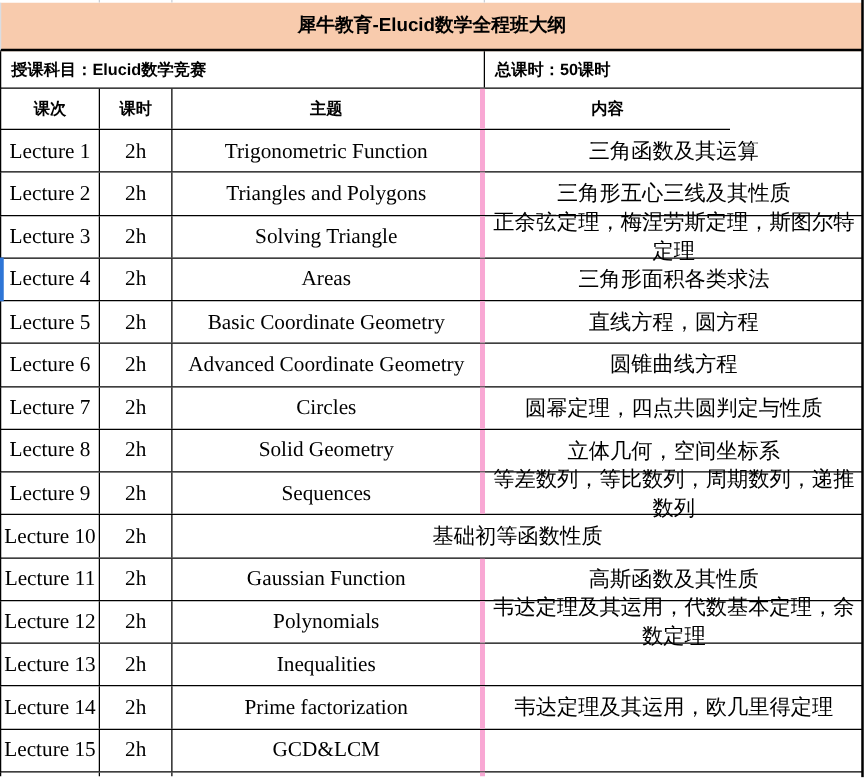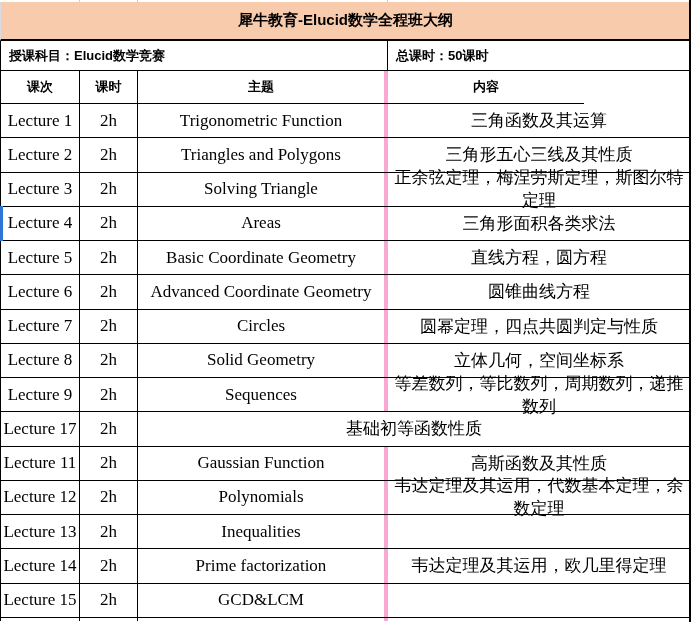--- a/index.html
+++ b/index.html
@@ -168,21 +168,21 @@
   </div>
       <div class="row">
 
     <div class="cell c1">Lecture 9</div>
     <div class="cell c2">2h</div>
     <div class="cell c3">Sequences</div>
     <div class="cell c4">等差数列，等比数列，周期数列，递推数列</div>
   </div>
       <div class="row">
 
-    <div class="cell c1">Lecture 17</div>
+    <div class="cell c1">Lecture 10</div>
     <div class="cell c2">2h</div>
     <div class="cell c4">基础初等函数性质</div>
   </div>
       <div class="row">
 
     <div class="cell c1">Lecture 11</div>
     <div class="cell c2">2h</div>
     <div class="cell c3">Gaussian Function</div>
     <div class="cell c4">高斯函数及其性质</div>
   </div>

